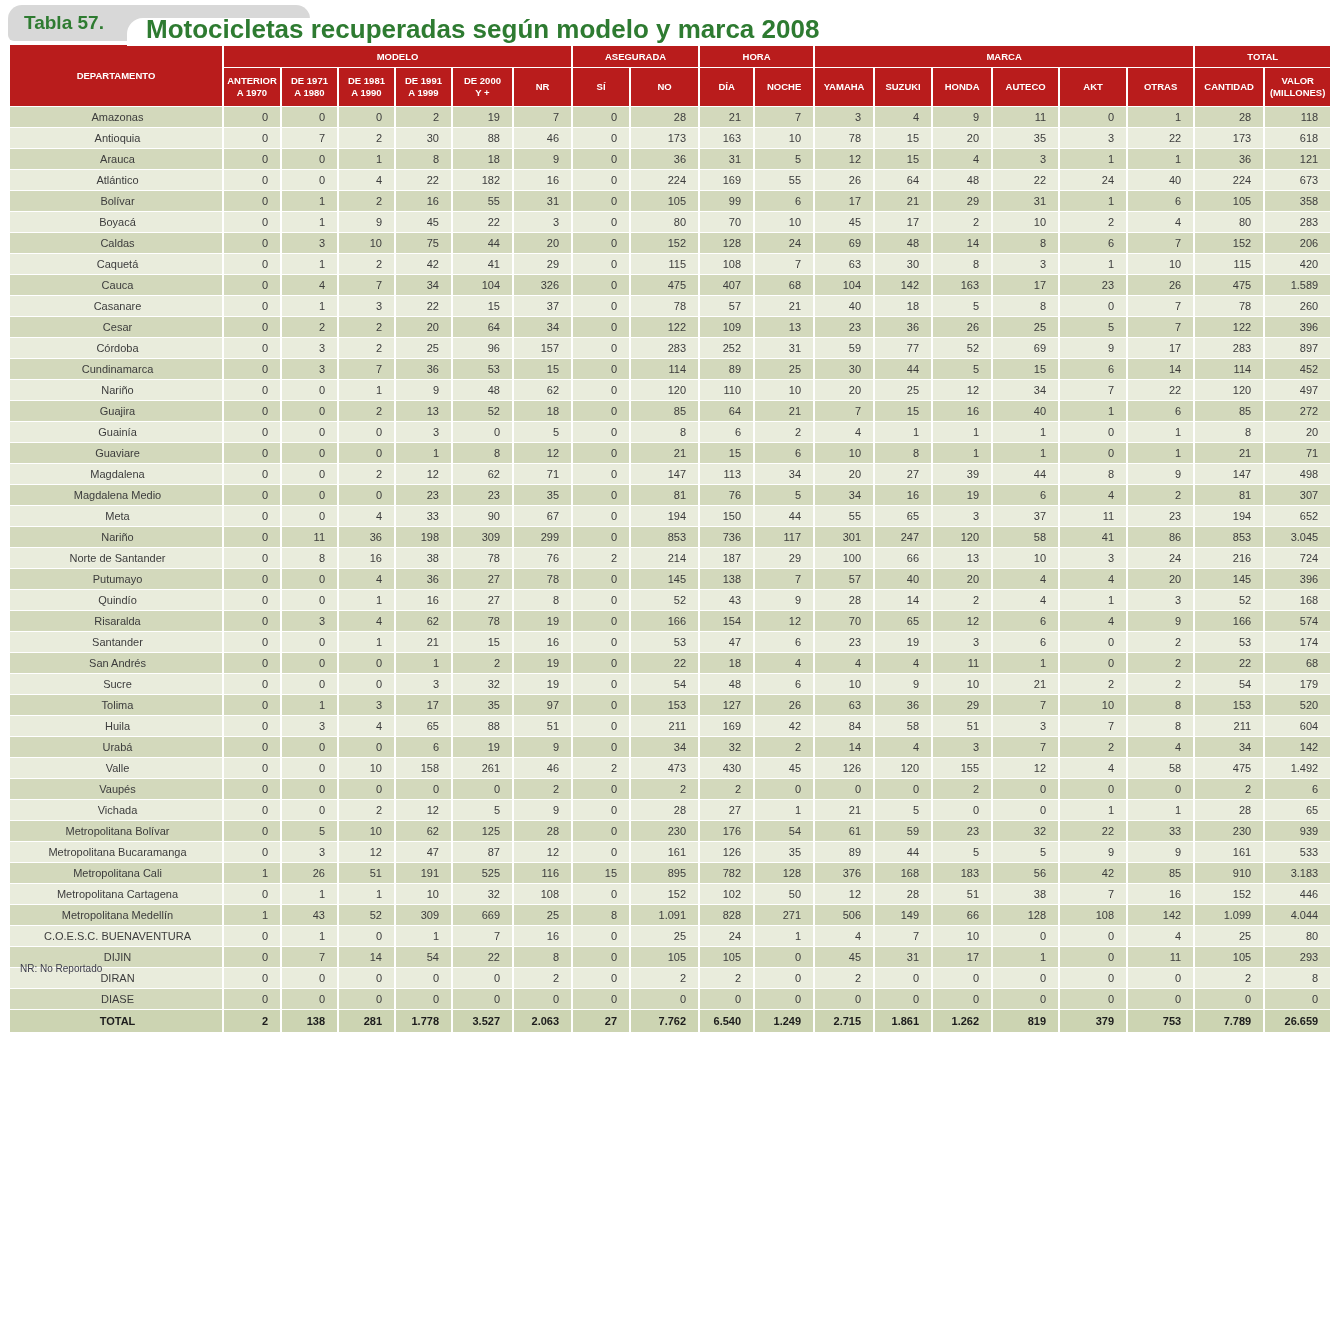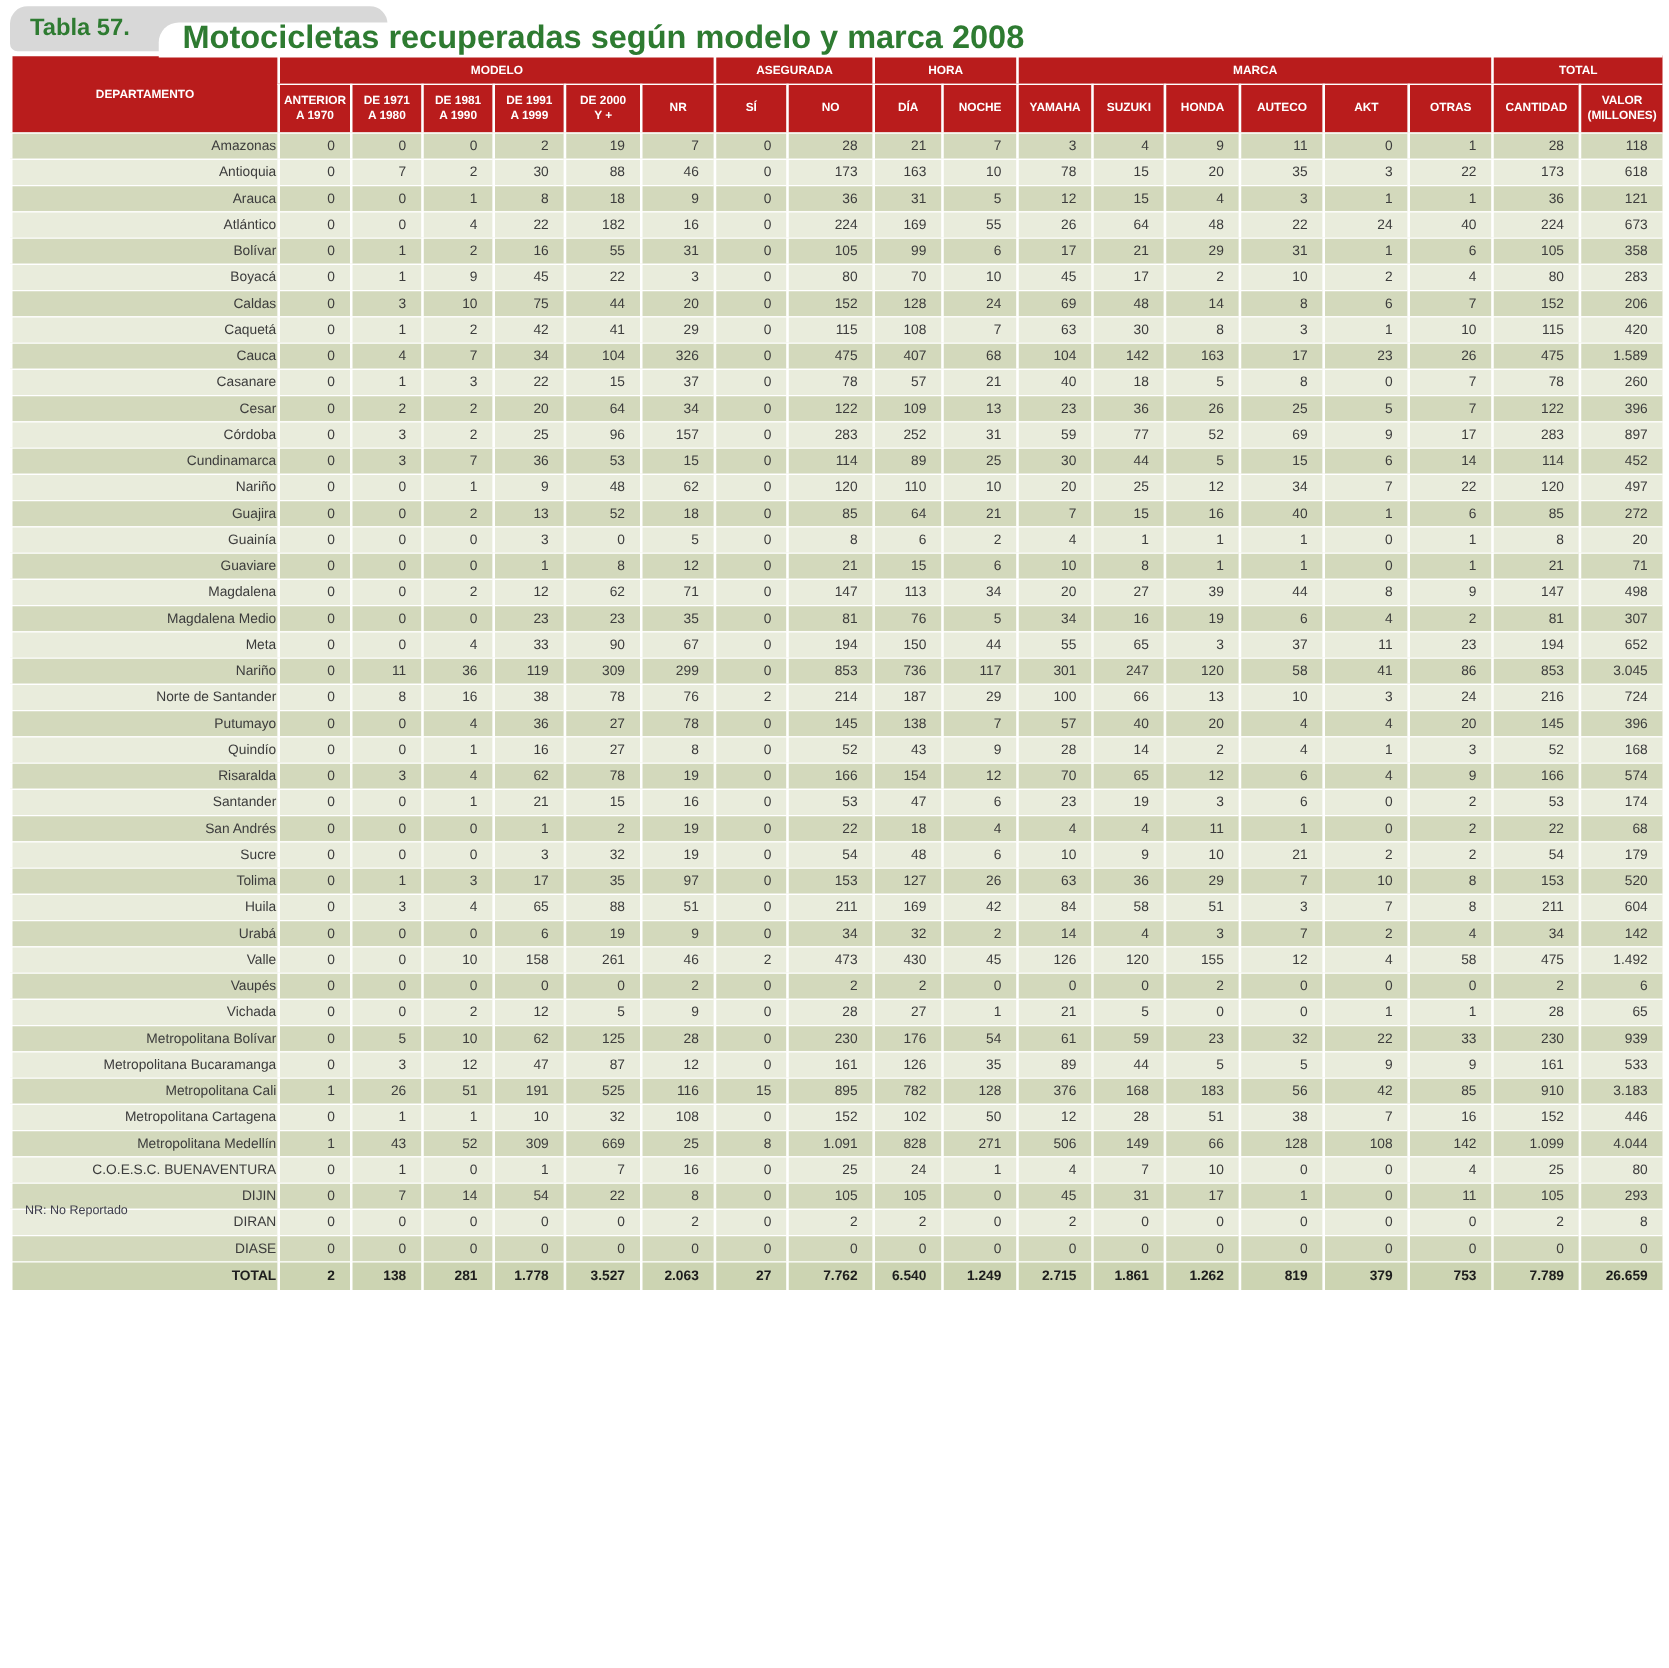--- a/index.html
+++ b/index.html
@@ -20,21 +20,21 @@
   table.data{border-collapse:separate;border-spacing:0;table-layout:fixed;
              width:1322px;margin:44px 0 0 8px;}
   table.data th, table.data td{border-left:2px solid #ffffff;border-top:1px solid #ffffff;
              overflow:hidden;}
   thead th{background:#b91c1c;color:#ffffff;font-weight:bold;text-align:center;
            vertical-align:middle;}
   tr.group-row th{height:20px;font-size:9.5px;}
   tr.sub-row th{height:36px;font-size:9.5px;white-space:pre-line;line-height:1.25;}
   th.dept-head{font-size:10px;}
   tbody td{height:18px;font-size:11px;color:#3c3c3c;vertical-align:middle;}
-  tbody td.dept{text-align:right;padding-left:4px;}
+  tbody td.dept{text-align:center;padding-left:4px;}
   tbody td.num{text-align:right;padding-right:12px;}
   tbody tr.dark td{background:#d3d9bc;}
   tbody tr.light td{background:#e9ecdc;}
   tbody tr.total td{background:#ccd4b2;font-weight:bold;color:#1d1d1d;height:20px;}
 
   
   .footnote{position:absolute;left:20px;top:963px;font-size:10px;color:#3d3d4b;}
 </style>
 </head>
 <body>
@@ -523,21 +523,21 @@
           <td class="num">11</td>
           <td class="num">23</td>
           <td class="num">194</td>
           <td class="num">652</td>
         </tr>
         <tr class="dark">
           <td class="dept">Nariño</td>
           <td class="num">0</td>
           <td class="num">11</td>
           <td class="num">36</td>
-          <td class="num">119</td>
+          <td class="num">198</td>
           <td class="num">309</td>
           <td class="num">299</td>
           <td class="num">0</td>
           <td class="num">853</td>
           <td class="num">736</td>
           <td class="num">117</td>
           <td class="num">301</td>
           <td class="num">247</td>
           <td class="num">120</td>
           <td class="num">58</td>

